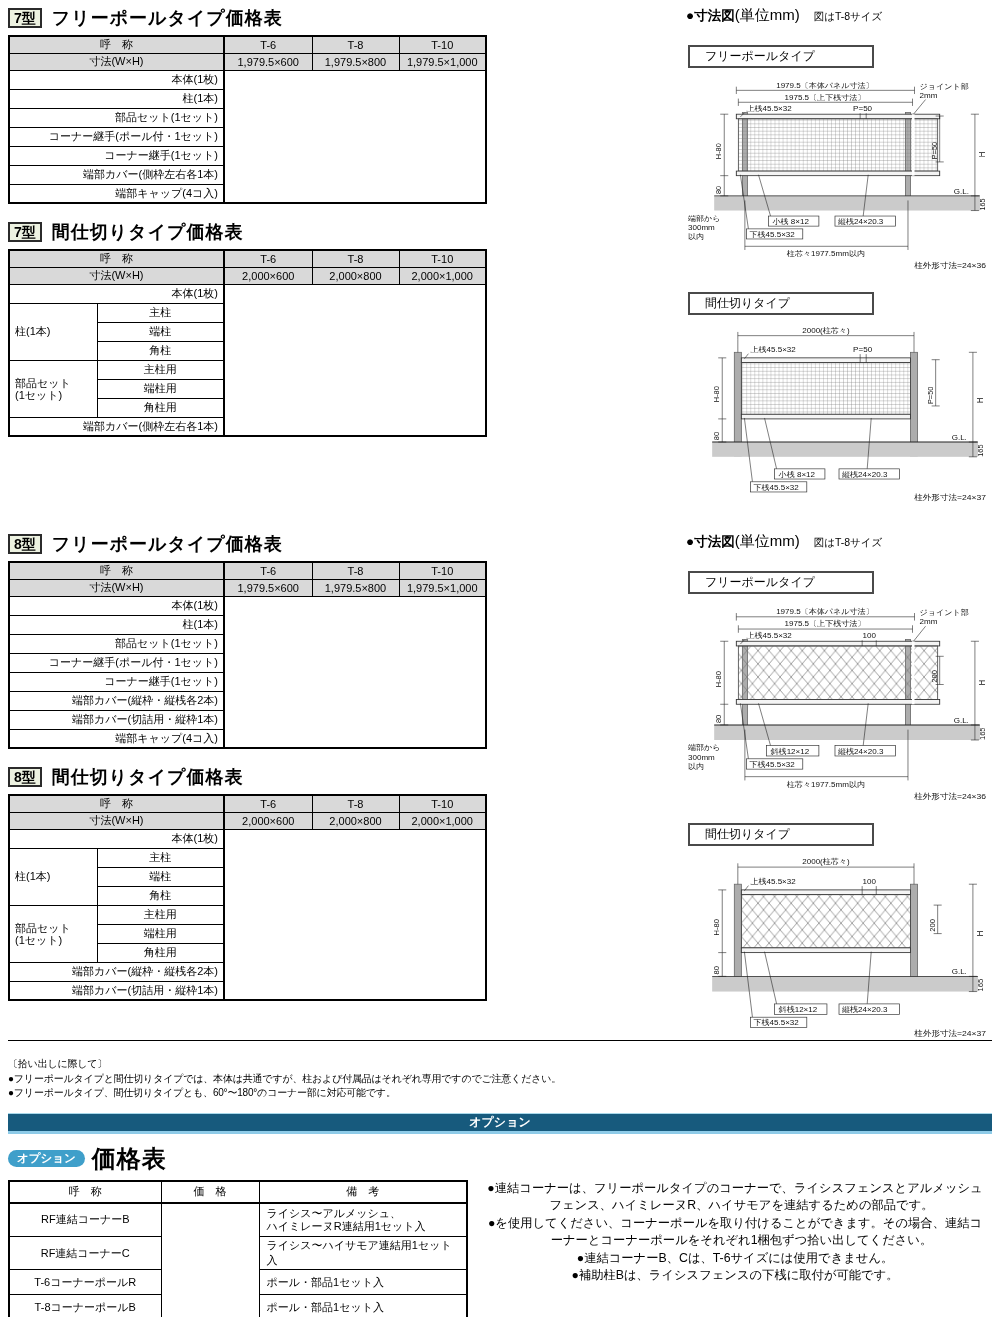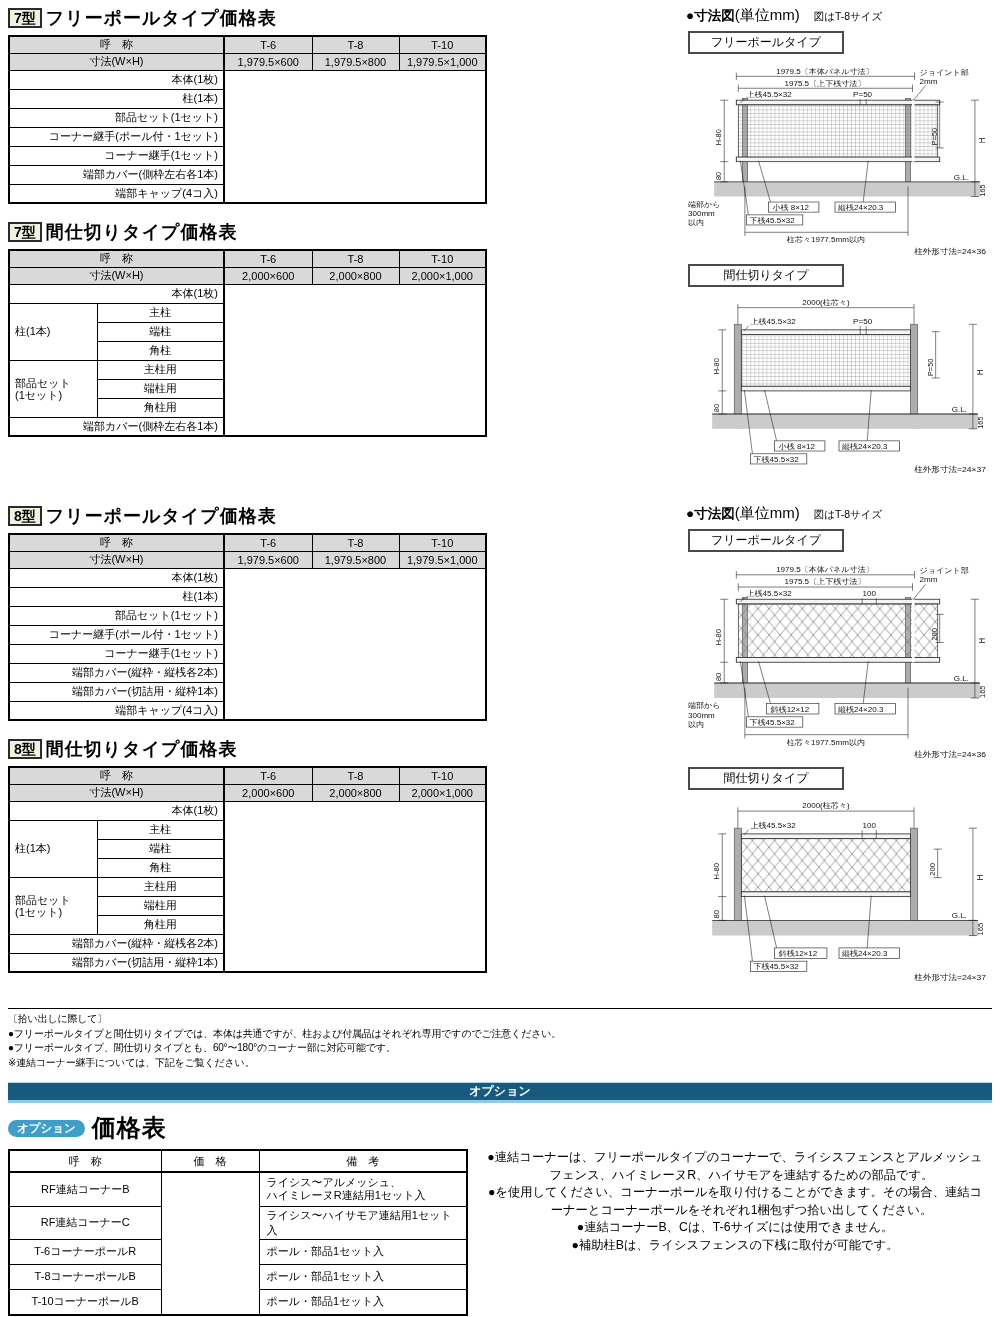--- a/index.html
+++ b/index.html
@@ -2,57 +2,57 @@
 <html lang="ja"><head>
 <meta charset="utf-8">
 <style>
   html,body{margin:0;padding:0;background:#fff;}
   body{width:1000px;height:1317px;font-family:"Liberation Sans","DejaVu Sans",sans-serif;color:#000;overflow:hidden;}
   .page{padding:4px 8px;}
   .sec{display:flex;justify-content:space-between;}
   .col-l{width:480px;}
   .col-r{width:306px;padding-top:2px;}
   
-  .ttl{display:flex;align-items:center;gap:4px;margin:2px 0 5px 0;}
+  .ttl{display:flex;align-items:center;gap:10px;margin:2px 0 5px 0;}
   .badge{border:2px solid #2b2b2b;background:#edf2e1;font-weight:bold;font-size:14px;line-height:16px;padding:0 4px;}
   .ttl-text{font-size:18px;font-weight:bold;letter-spacing:1px;}
   
   table.pt{border-collapse:collapse;width:477px;table-layout:fixed;border:2px solid #000;}
   table.pt td{border:1px solid #000;font-size:11px;padding:0 5px;overflow:hidden;white-space:nowrap;}
   table.pt tr{height:19px;}
   table.pt tr.hdr{height:17px;}
   table.pt tr.hdr td{background:#d9d9d9;text-align:center;}
   td.sep{border-right:2px solid #000 !important;}
   td.lbl{text-align:right;}
   td.grp{text-align:left;}
   td.sub{text-align:center;}
   td.parea{background:#fff;border-left:2px solid #000 !important;}
   .two-line span{display:block;line-height:12px;}
   .gap{height:14px;}
   
   .dg-head{font-size:11px;margin-bottom:3px;white-space:nowrap;}
   .dg-head .b{font-weight:bold;font-size:13.5px;}
   .dg-head .u{font-size:15px;}
   .dg-head .n{font-size:10.5px;margin-left:14px;}
-  .typebox{border:2px solid #4a4a4a;width:152px;text-align:center;font-size:12px;padding:1px 0;margin:6px 0 4px 2px;background:#fff;}
+  .typebox{border:2px solid #4a4a4a;width:152px;text-align:left;font-size:12px;padding:1px 15px;margin:20px 0 4px 2px;background:#fff;}
   svg.dg{display:block;}
   .post{fill:#adadad;stroke:#666;stroke-width:0.8;}
   .rail{fill:#f4f4f4;stroke:#333;stroke-width:0.9;}
   .mesh7{fill:url(#mesh7);stroke:#444;stroke-width:0.8;}
   .mesh8{fill:url(#mesh8);stroke:#444;stroke-width:0.8;}
   .ground{fill:#cbcbcb;}
   .ln{stroke:#222;stroke-width:1;}
   g.dim line{stroke:#222;stroke-width:0.6;}
   .lblbox{fill:#fff;stroke:#333;stroke-width:0.7;}
   svg .t{font-size:8px;fill:#111;}
   svg .mid{text-anchor:middle;}
   svg .end{text-anchor:end;}
   svg .big{font-size:8.5px;}
   
-  .notes{margin-top:24px;border-top:1px solid #000;padding-top:3px;}
+  .notes{border-top:1px solid #000;padding-top:16px;}
   .notes div{font-size:10px;line-height:14.5px;letter-spacing:-0.2px;white-space:nowrap;}
   
   .band{margin-top:12px;background:#175a7d;border-top:1px solid #a8d8ea;border-bottom:3px solid #8ecbe8;color:#fff;font-weight:bold;font-size:12px;text-align:center;height:17px;line-height:17px;}
   .opt-head{display:flex;align-items:center;gap:7px;margin:9px 0 5px 0;}
   .pill{background:#3f9fca;color:#fff;font-size:11.5px;font-weight:bold;border-radius:10px;padding:1px 9px;}
   .opt-title{font-size:24px;font-weight:bold;letter-spacing:1px;}
   .opt-row{display:flex;gap:14px;align-items:flex-start;}
   table.ot{border-collapse:collapse;width:458px;table-layout:fixed;border:2px solid #000;}
   table.ot td{border:1px solid #000;font-size:11px;padding:1px 4px;}
   table.ot tr.ohdr td{text-align:center;height:18px;border-bottom:2px solid #000;}
@@ -567,21 +567,20 @@
         <text class="t" x="67" y="184.5">下桟45.5×32</text>
         <text class="t end big" x="298" y="196">柱外形寸法=24×37</text>
       </svg>
     </div>
   </div>
 
   <div class="notes">
     <div>〔拾い出しに際して〕</div>
     <div>●フリーポールタイプと間仕切りタイプでは、本体は共通ですが、柱および付属品はそれぞれ専用ですのでご注意ください。</div>
     <div>●フリーポールタイプ、間仕切りタイプとも、60°〜180°のコーナー部に対応可能です。</div>
-    <div>※連結コーナー継手については、下記をご覧ください。</div>
   </div>
 
   <div class="band">オプション</div>
 
   <div class="opt-head">
     <span class="pill">オプション</span>
     <span class="opt-title">価格表</span>
   </div>
 
   <div class="opt-row">

